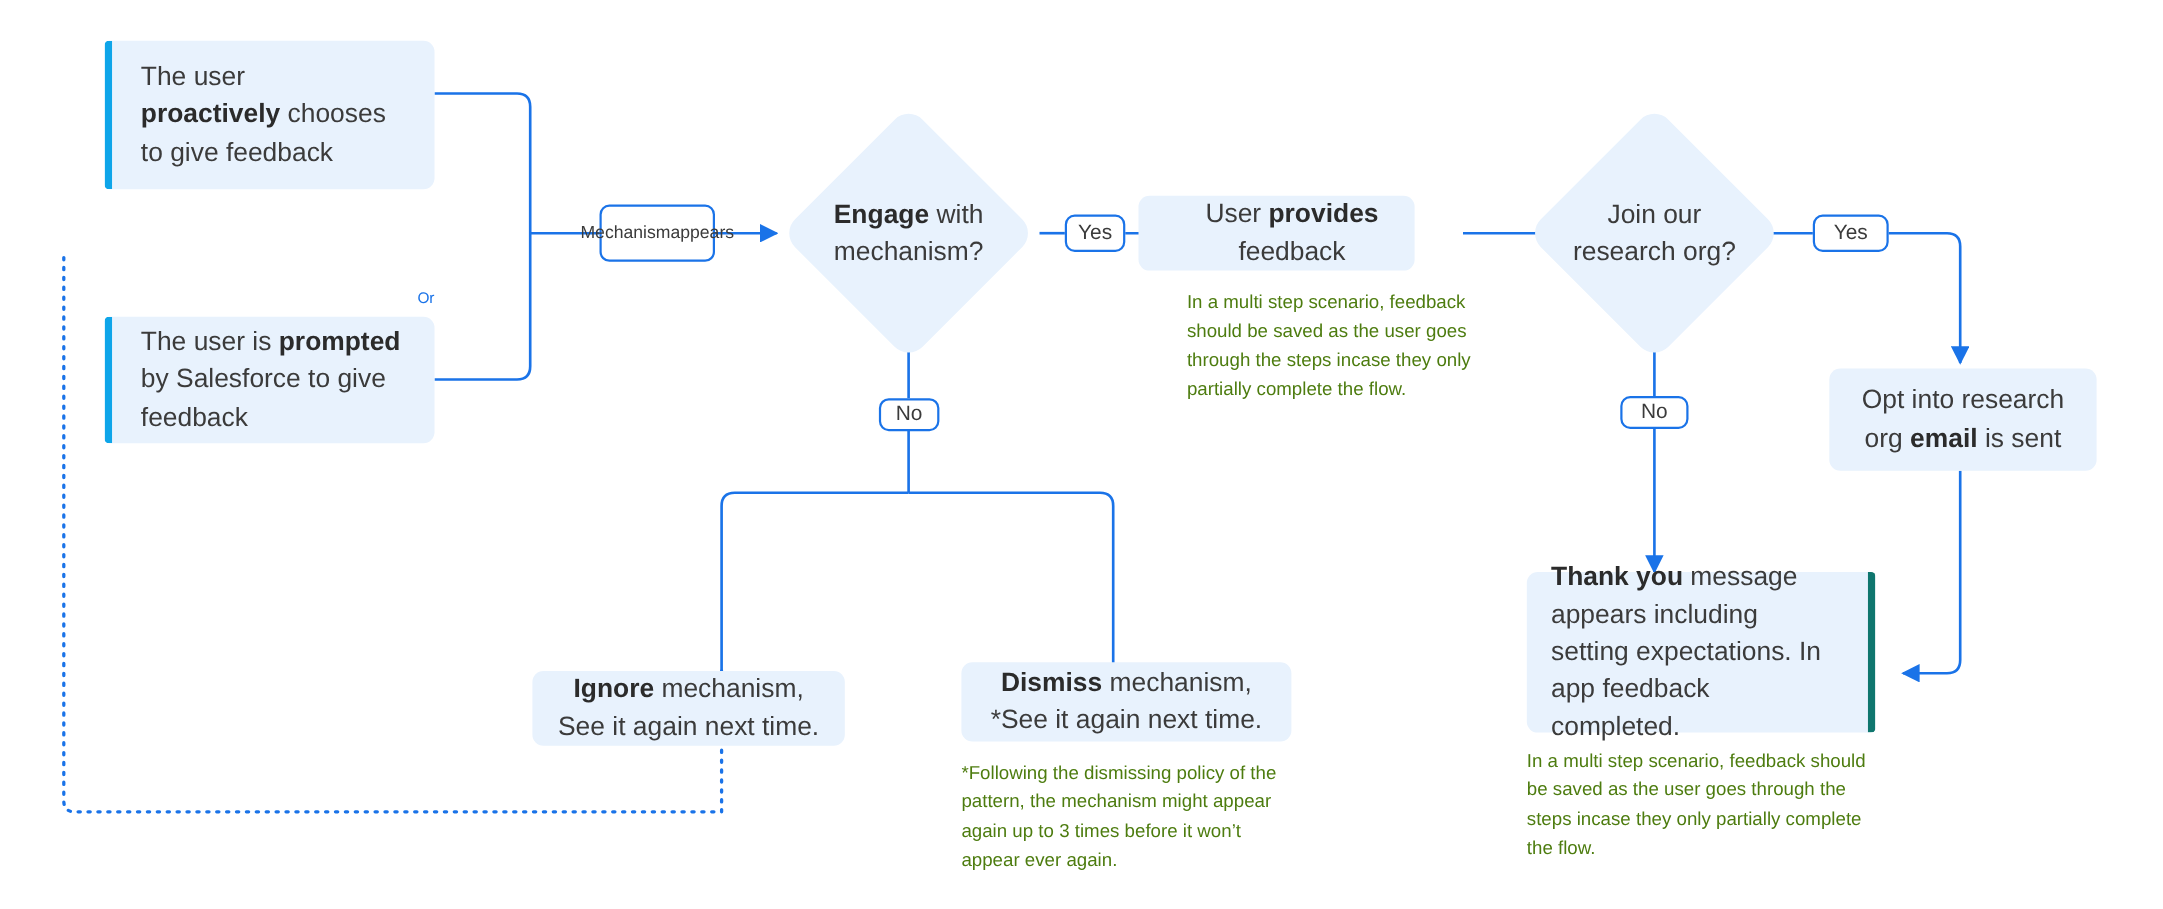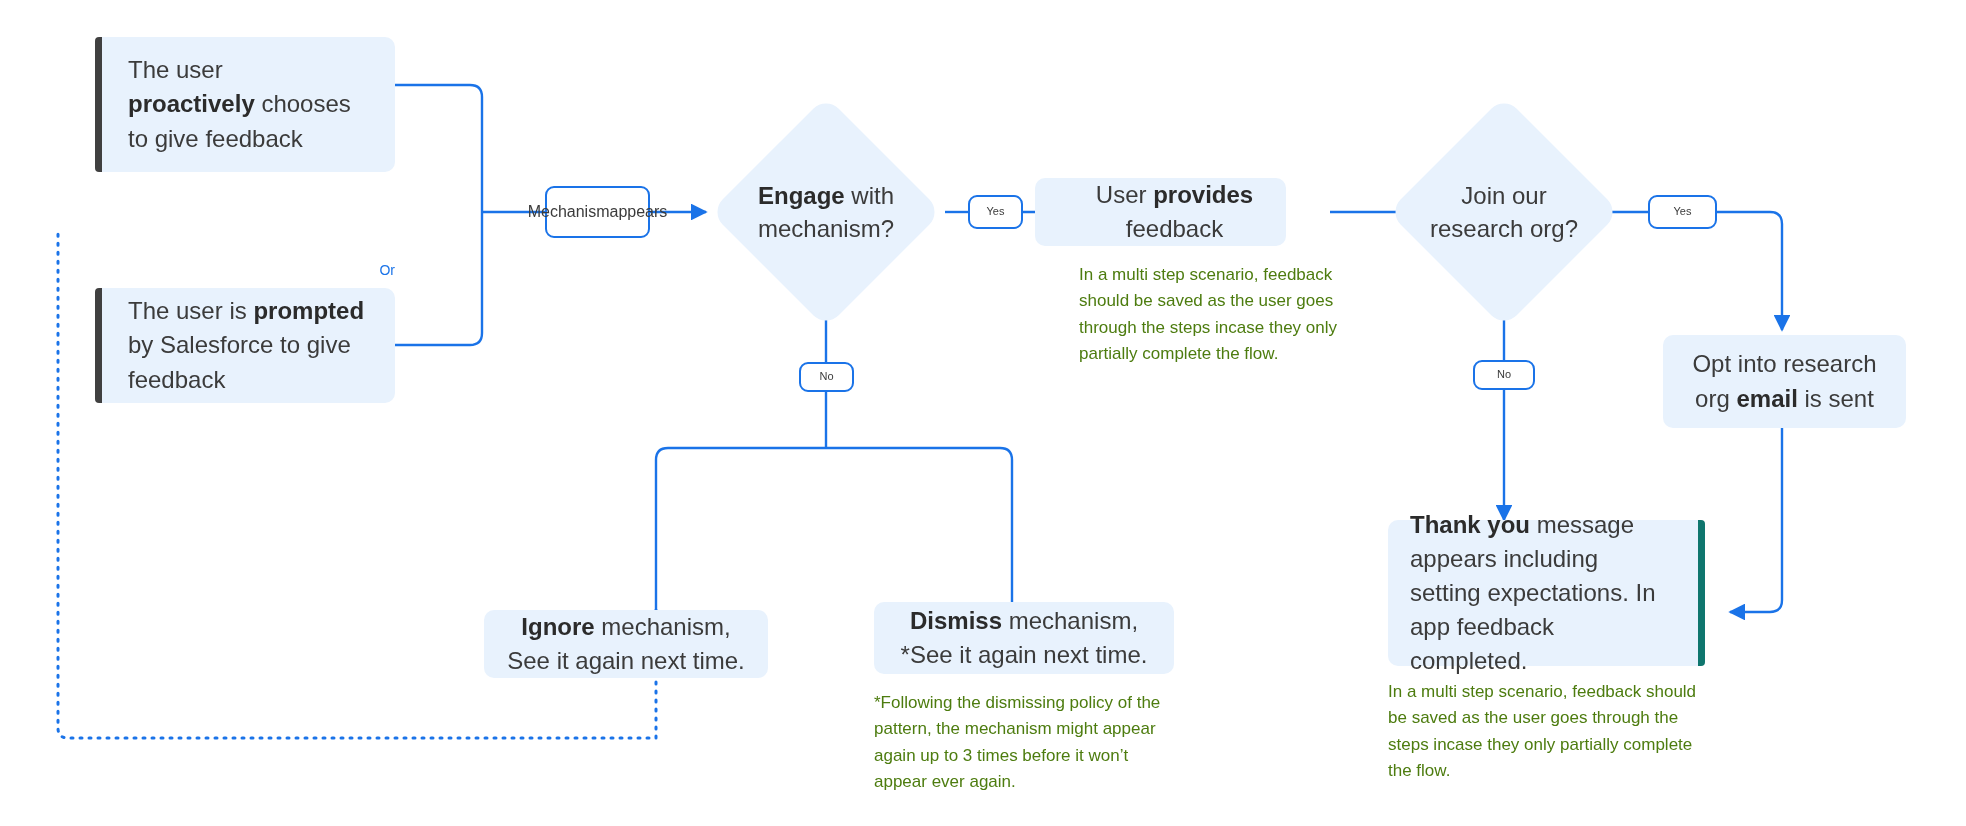--- a/index.html
+++ b/index.html
@@ -42,21 +42,21 @@
     box-sizing: border-box;
   }
   .card .txt {
     font-size: 24px;
     line-height: 1.42;
     color: #3b3b3b;
     width: 100%;
   }
   .card b { font-weight: 700; color: #2b2b2b; }
   .bar-left {
-    border-left: 7px solid #404040;
+    border-left: 7px solid #0ea5e9;
     border-top-left-radius: 4px;
     border-bottom-left-radius: 4px;
   }
   .bar-right {
     border-right: 7px solid #0f766e;
     border-top-right-radius: 4px;
     border-bottom-right-radius: 4px;
   }
   .pad-l { padding: 18px 18px 18px 26px; }
   .center-card { justify-content: center; text-align: center; padding: 16px 20px; }
@@ -91,21 +91,21 @@
   
   .pill {
     position: absolute;
     background: #ffffff;
     border: 2px solid #1a73e8;
     border-radius: 9px;
     display: flex;
     align-items: center;
     justify-content: center;
     text-align: center;
-    font-size: 11px;
+    font-size: 19px;
     color: #3b3b3b;
     line-height: 1.2;
     box-sizing: border-box;
     z-index: 5;
   }
   .pill.small { font-size: 16px; }
 
   
   .caption {
     position: absolute;

